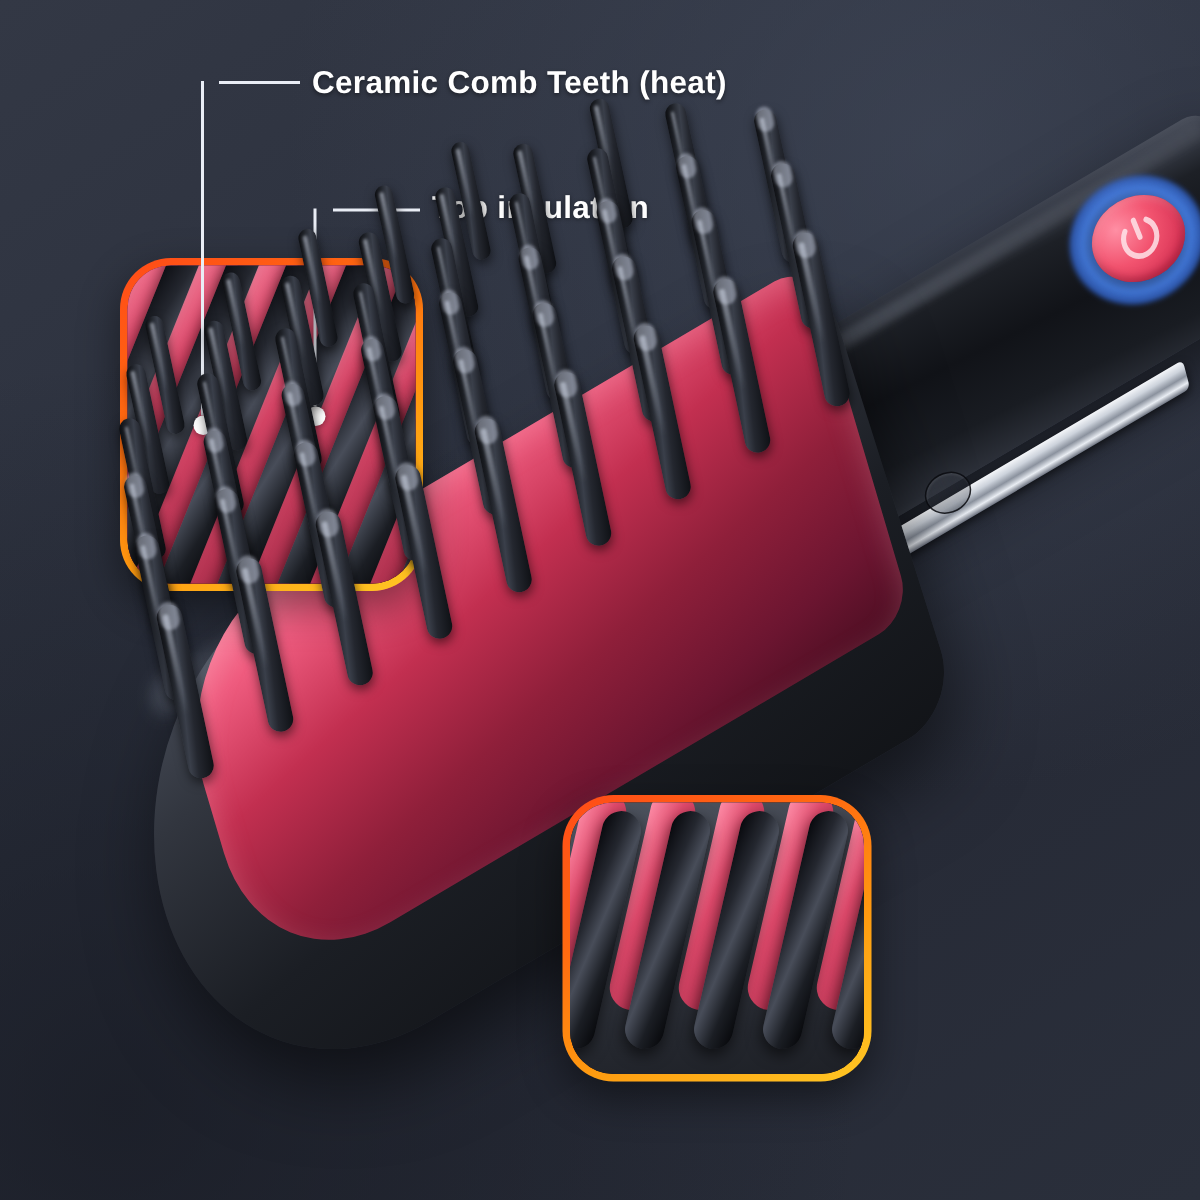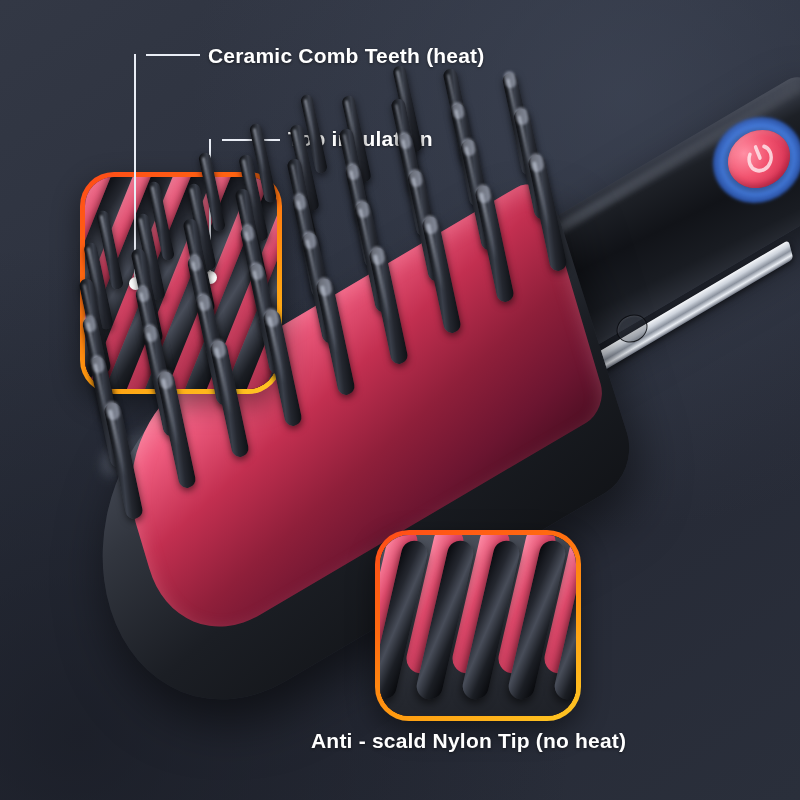--- a/index.html
+++ b/index.html
@@ -352,15 +352,14 @@
       <div class="lead" style="left: 146px; top: 54px; width: 54px; height: 2px;"></div>
       <div class="lead" style="left: 134px; top: 54px; width: 2px; height: 223px;"></div>
       <div class="lead-dot" style="left: 128.5px; top: 277px;"></div>
       <div class="lead" style="left: 222px; top: 139px; width: 58px; height: 2px;"></div>
       <div class="lead" style="left: 209px; top: 139px; width: 2px; height: 132px;"></div>
       <div class="lead-dot" style="left: 203.5px; top: 271px;"></div>
     </div>
 
   <div class="label" id="lbl-0" style="left: 208px; top: 44px; color: rgb(255, 255, 255); font-size: 21px;">Ceramic Comb Teeth  (heat)</div>
   <div class="label" id="lbl-1" style="left: 288px; top: 127px; color: rgb(255, 255, 255); font-size: 21px;">Top insulation</div>
-  <div class="label" id="lbl-2" style="left: 311px; top: 729px; color: rgb(255, 255, 255); font-size: 21px;">Anti - scald Nylon Tip (no heat)</div>
 
 </div>
 
 </body></html>

